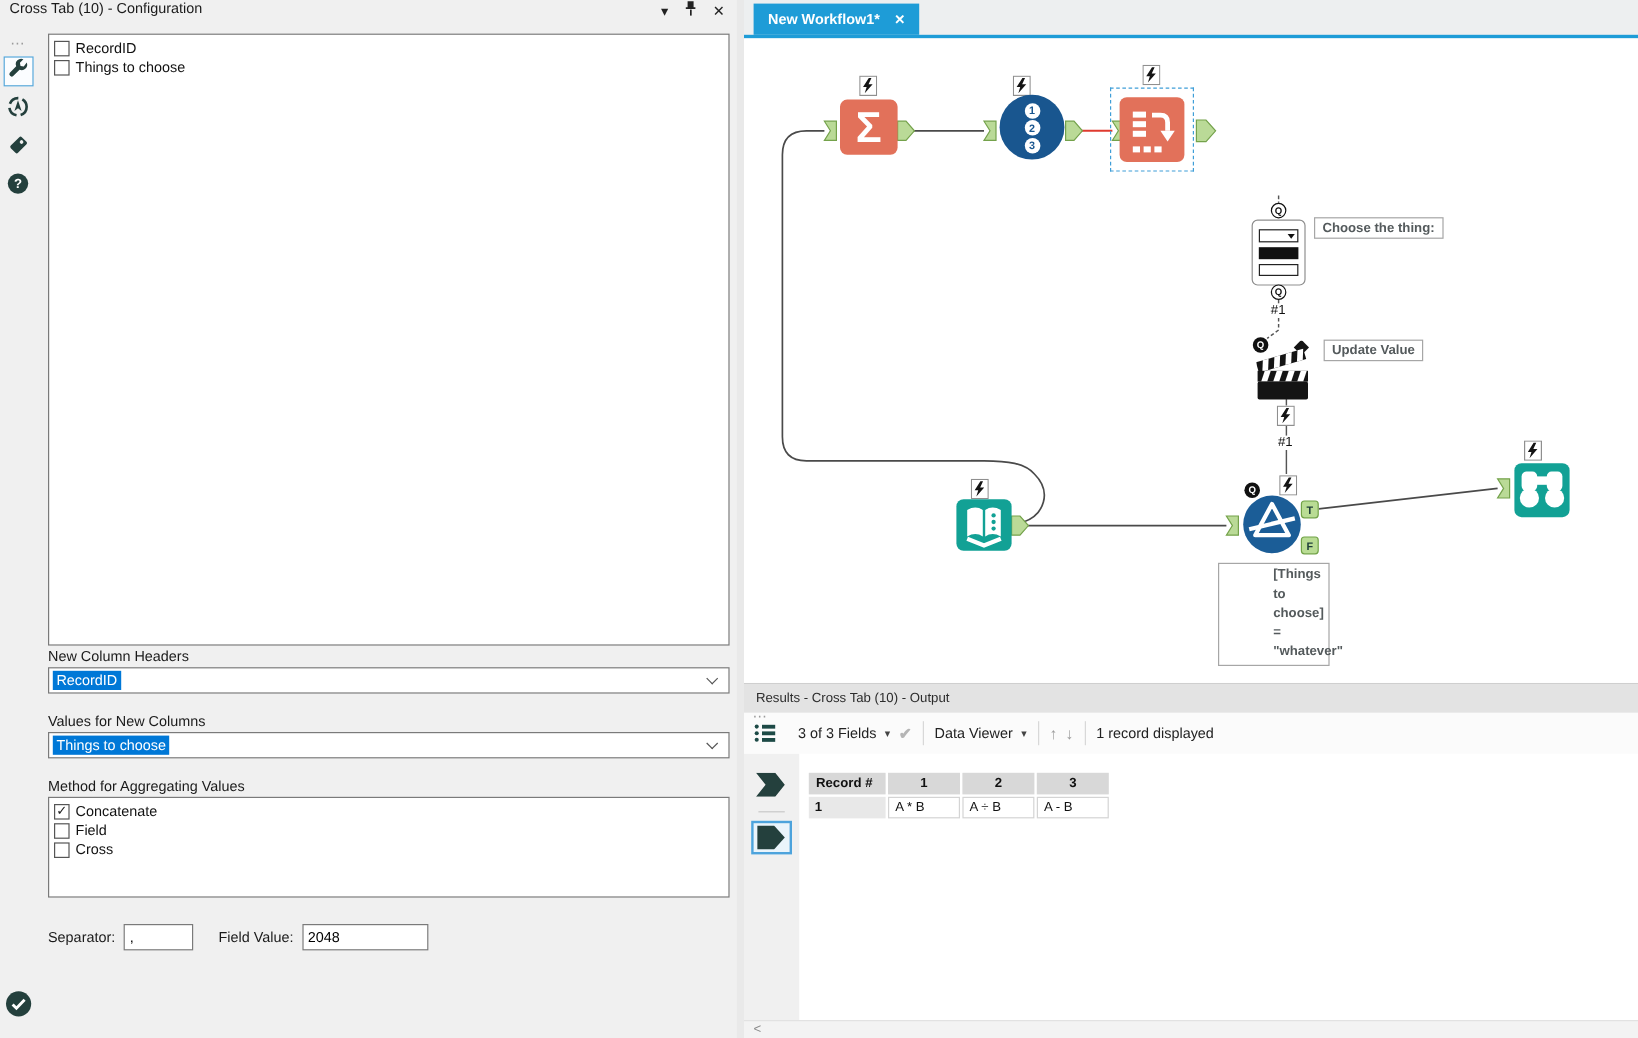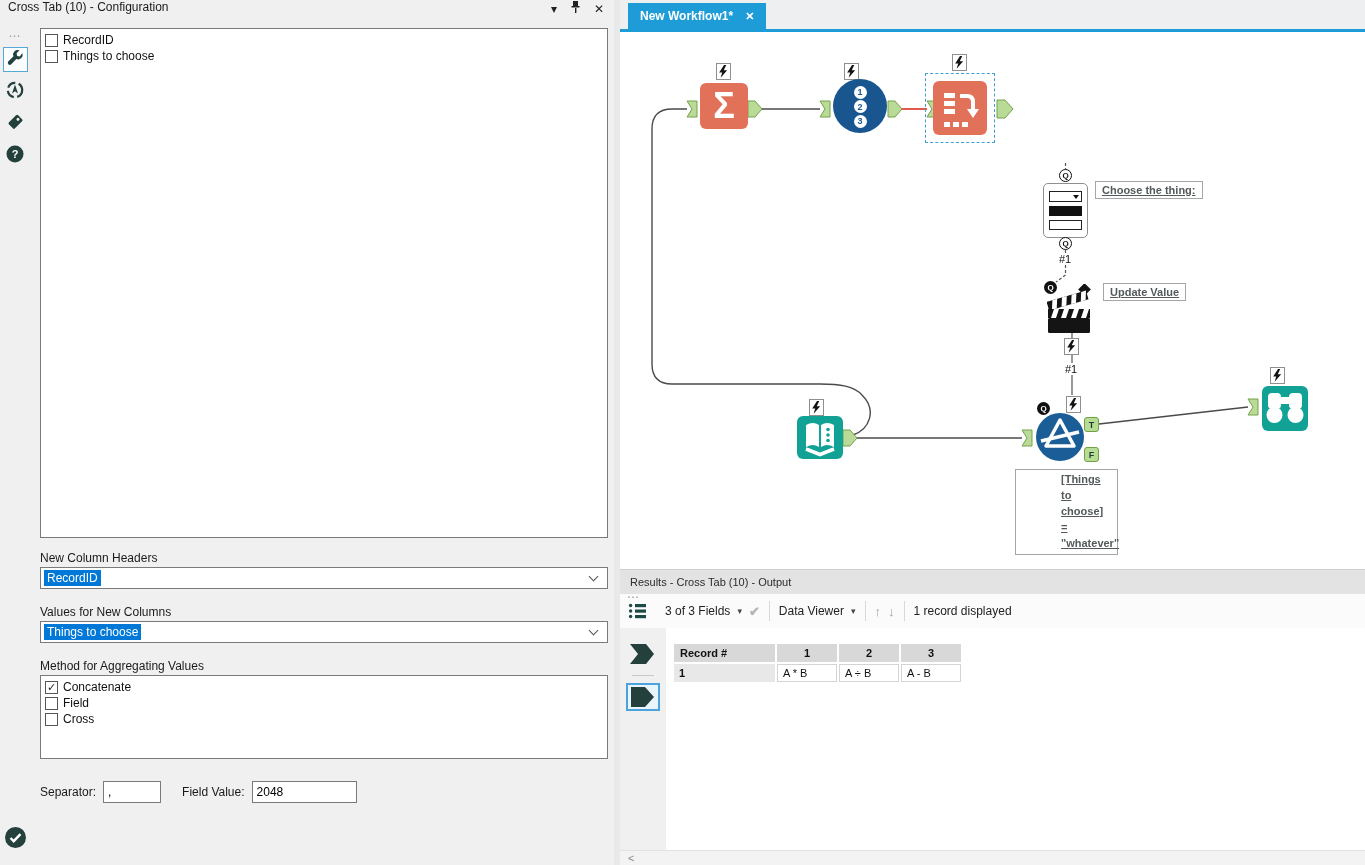--- a/index.html
+++ b/index.html
@@ -58,40 +58,40 @@
   .t-ti { left:177px; top:384px; width:46px; height:43px; background:#12a195; border-radius:6px; }
   .t-br { left:642px; top:354px; width:46px; height:45px; background:#12a195; border-radius:6px; }
   .bolt { position:absolute; width:15px; height:17px; }
   .qc { position:absolute; width:13px; height:13px; border-radius:50%; background:#111; color:#fff; font-size:8px; font-weight:bold;
         display:flex; align-items:center; justify-content:center; z-index:3; }
   .qc.light { background:#fff; color:#111; border:1.5px solid #111; }
   .tf { position:absolute; width:15px; height:15px; background:#b9dc94; border:1px solid #71a247; border-radius:3px;
         font-size:9px; font-weight:bold; color:#1d3c3a; display:flex; align-items:center; justify-content:center; }
   .hash { position:absolute; font-size:11px; color:#111; background:#fff; padding:0 2px; z-index:2; }
   .ann { position:absolute; border:1px solid #a6a6a6; background:#fff; color:#545a5c; font-weight:bold; font-size:11px;
-         padding:2px 6px; white-space:nowrap;text-decoration:underline; }
-  .ann.multi { white-space:normal; line-height:1.45; width:103px;padding-left:45px; }
+         padding:2px 6px; white-space:nowrap; }
+  .ann.multi { white-space:normal; line-height:1.45; width:93px;padding-left:45px; }
 
   
   .results { flex:1; display:flex; flex-direction:column; background:#fff; border-top:1px solid #cfcfcf; }
   .res-title { height:24px; background:#e3e3e3; font-size:11px; color:#2c2c2c; display:flex; align-items:center; padding-left:10px; flex:none; }
   .res-toolbar { height:34px; background:#fbfbfb; display:flex; align-items:center; font-size:12px; color:#222; position:relative; padding-left:6px; flex:none; }
   .res-grip { position:absolute; top:-1px; left:7px; }
   .tbi { display:flex; align-items:center; gap:7px; padding:0 9px; }
   .tb-sep { width:1px; height:20px; background:#d8d8d8; }
   .mini-caret { font-size:9px; color:#444; }
   .gray-ico { color:#9d9d9d; font-weight:bold; font-size:13px; }
   .res-body { flex:1; display:flex; }
   .res-strip { width:46px; background:#f0f0f0; display:flex; flex-direction:column; align-items:center; padding-top:16px; gap:7px; flex:none; }
   .strip-div { width:22px; height:1px; background:#c9c9c9; }
   .sel-box { border:2px solid #4da3dc; background:#eaf4fb; padding:2px 3px; display:flex; }
   .res-table-area { flex:1; padding:14px 0 0 6px; }
   table.grid { border-collapse:separate; border-spacing:2px; font-size:11px; color:#111; }
   .grid th { background:#d8d8d8; font-weight:bold; padding:3px 6px; }
-  .grid th.rec { width:101px; text-align:left; }
+  .grid th.rec { width:64px; text-align:left; }
   .grid th.num { width:60px; text-align:center; }
   .grid td { padding:2px 5px; }
   .grid td.rec { background:#e8e8e8; font-weight:bold; }
   .grid td.val { background:#fff; border:1px solid #d4d4d4; }
   .res-scroll { height:15px; background:#f3f3f3; border-top:1px solid #e2e2e2; display:flex; align-items:center; padding-left:8px; color:#888; font-size:11px; flex:none; }
 </style>
 </head>
 <body>
 
 <div class="app">
@@ -146,21 +146,21 @@
           <div class="cbx-row">
             <span class="cbx"></span>
             <span>RecordID</span>
           </div>
           <div class="cbx-row">
             <span class="cbx"></span>
             <span>Things to choose</span>
           </div>
         </div>
 
-        <span class="cfg-label" style="margin-top:13px">New Column Headers</span>
+        <span class="cfg-label" style="margin-top:2px">New Column Headers</span>
         <div class="select">
           <span class="val">RecordID</span>
           <span class="caret-css"></span>
         </div>
 
         <span class="cfg-label" style="margin-top:16px">Values for New Columns</span>
         <div class="select">
           <span class="val">Things to choose</span>
           <span class="caret-css"></span>
         </div>

